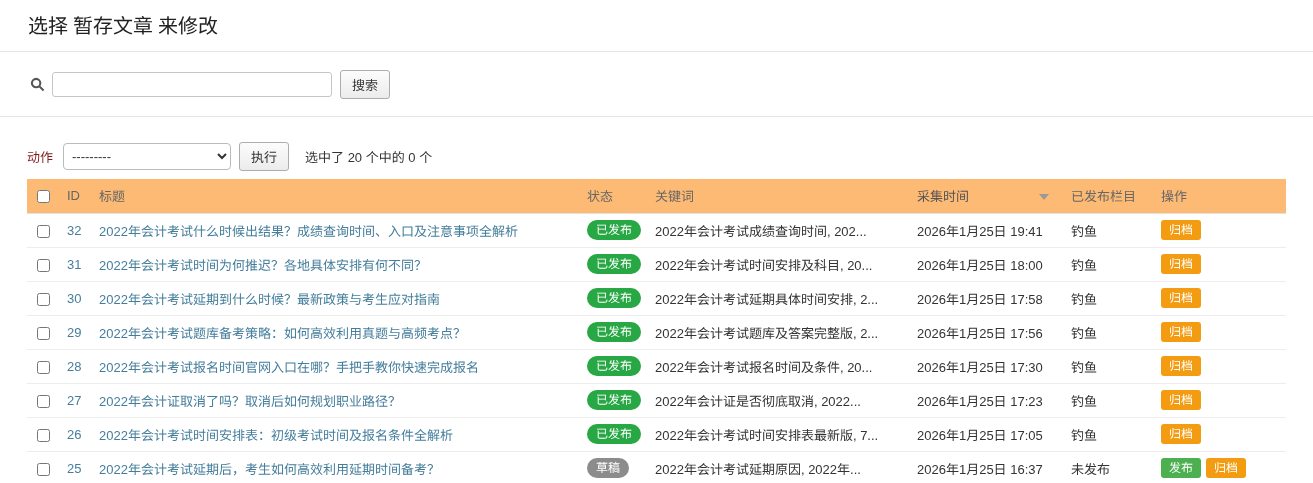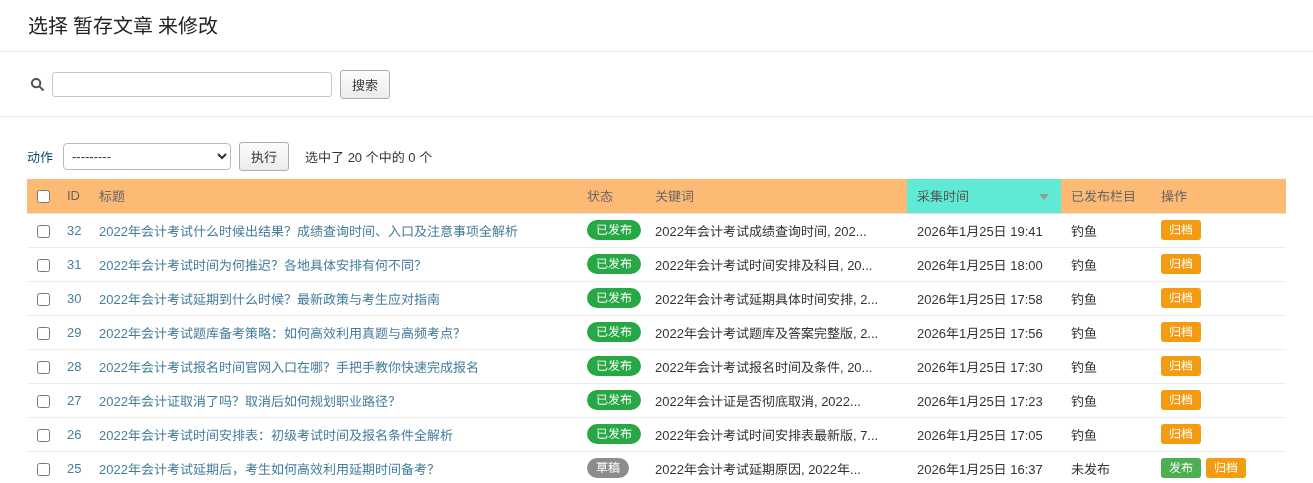--- a/index.html
+++ b/index.html
@@ -31,42 +31,42 @@
     background:linear-gradient(#fcfcfc,#ececec);
     border:1px solid #adadad; border-radius:3px;
     padding:4px 11px; font-size:13px; color:#333; cursor:pointer;
     font-family:"Liberation Sans",sans-serif;
   }
   
   .actions-row {
     display:flex; align-items:center;
     margin:24px 0 0 27px; height:30px;
   }
-  .actions-label { margin-right:10px; color:#0c4a6e; }
+  .actions-label { margin-right:10px; color:#7f1d1d; }
   .actions-select {
     width:168px; height:27px; border:1px solid #bbb; border-radius:4px;
     font-size:13px; color:#333; padding:0 4px; background:#fff;
     font-family:"Liberation Sans",sans-serif;
   }
   .selection-note { margin-left:16px; color:#333; }
   
   .table-wrap { margin:8px 27px 0 27px; }
   table { border-collapse:collapse; table-layout:fixed; width:1259px; }
   col.c-cb{width:30px} col.c-id{width:32px} col.c-title{width:488px}
   col.c-status{width:68px} col.c-kw{width:262px} col.c-time{width:154px}
   col.c-col{width:90px} col.c-ops{width:135px}
   thead th {
     background:#fdba74; height:34px; font-weight:400; color:#666;
     text-align:left; padding:0 10px; font-size:13px;
     border-bottom:1px solid #e1e1e1;
     white-space:nowrap; overflow:hidden;
   }
   thead th.cb-cell { padding-left:10px; }
   thead th.sorted {
-    background:#5eead4; color:#555; position:relative;
+    background:#fdba74; color:#555; position:relative;
   }
   .sort-arrow {
     position:absolute; right:12px; top:15px;
     width:0; height:0; border-left:5px solid transparent;
     border-right:5px solid transparent; border-top:6px solid #9a9a9a;
   }
   tbody td {
     height:34px; padding:0 10px; border-bottom:1px solid #ededed;
     white-space:nowrap; overflow:hidden; font-size:13px; color:#333;
     vertical-align:middle;

